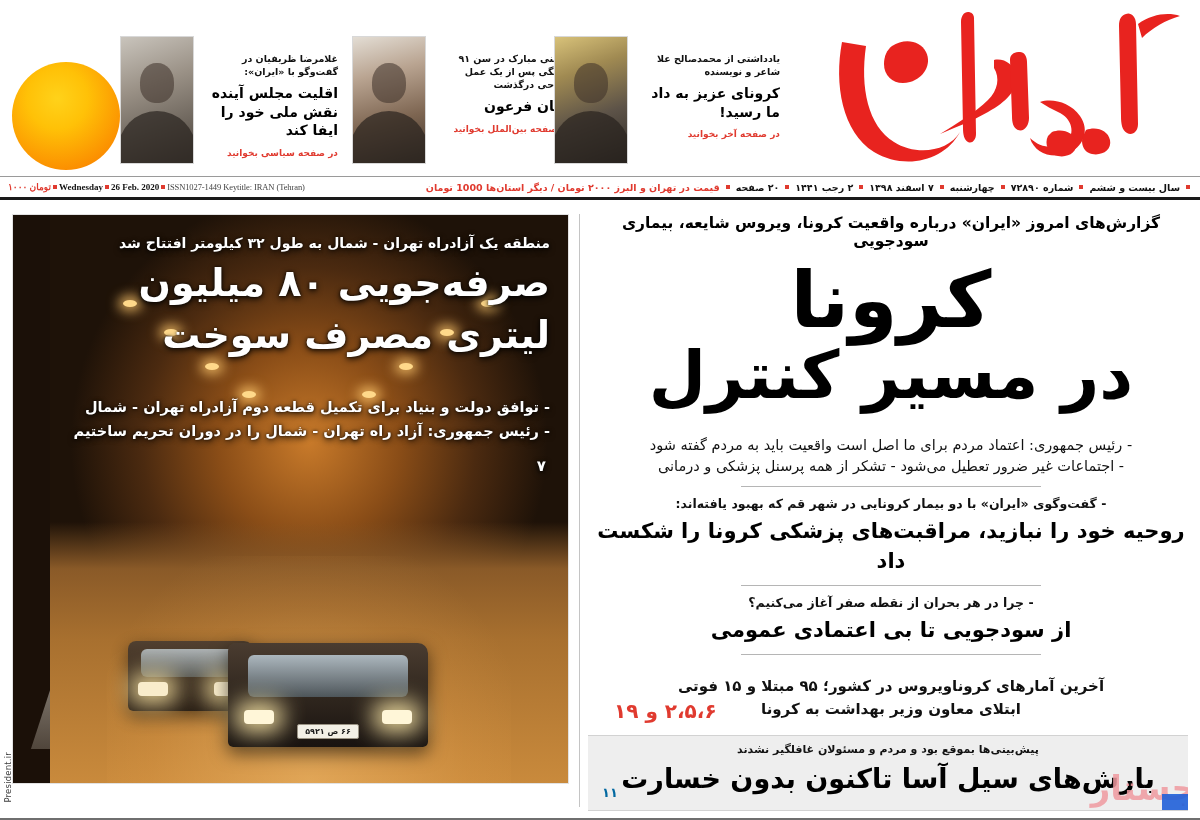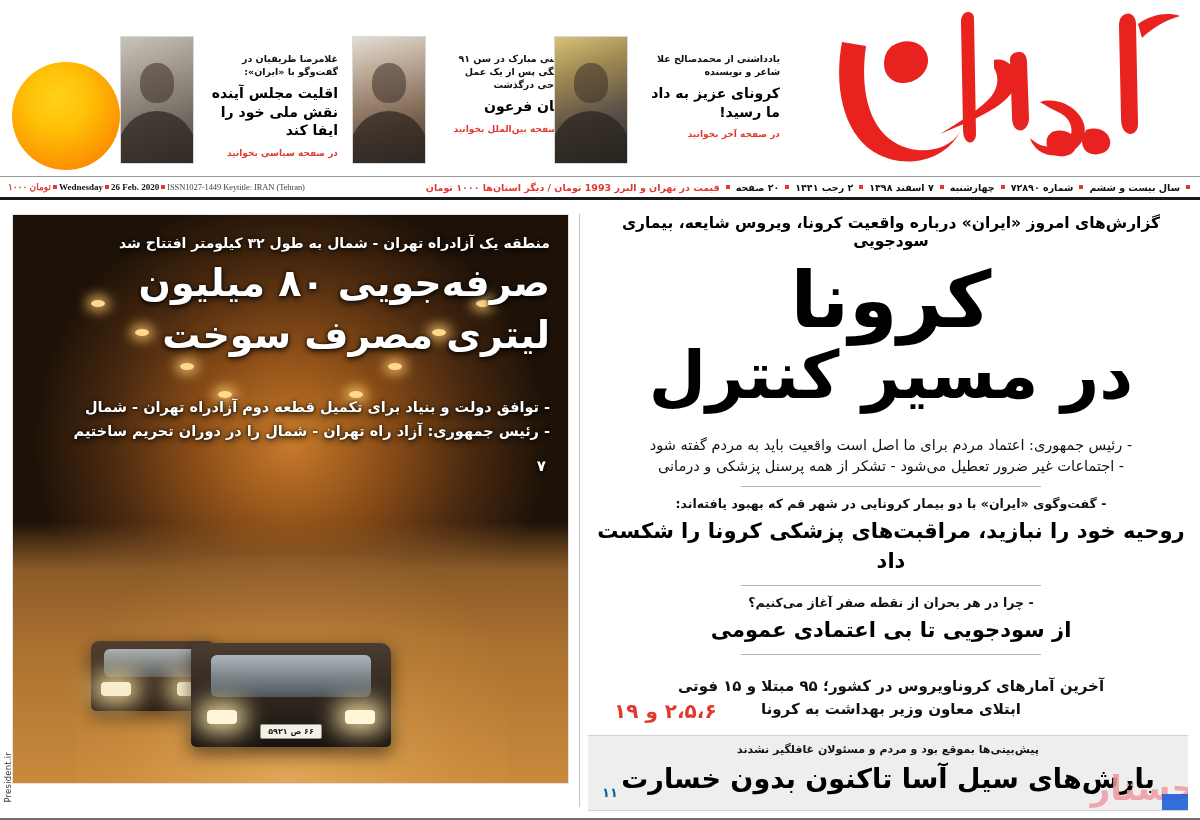--- a/index.html
+++ b/index.html
@@ -349,20 +349,21 @@
     border: 1px solid #e2e2e2;
   }
 
   
   .tunnel {
     position: absolute;
     inset: 0;
     background:
       radial-gradient(ellipse 46% 44% at 50% 40%, #c87a2a 0%, #8a4d17 38%, #4b2a10 70%, #1e1208 100%),
       linear-gradient(180deg, #2a1a0c 0%, #160d06 100%);
+    margin-left: 37px;
   }
   .tunnel-road {
     position: absolute;
     left: 0; right: 0; bottom: 0;
     height: 46%;
     background: linear-gradient(180deg, rgba(120,70,28,0.0) 0%, #8a5a28 18%, #a8702f 45%, #c98a3c 100%);
   }
   .road-shine {
     position: absolute;
     left: 50%;
@@ -577,21 +578,21 @@
       <span>شماره ۷۲۸۹۰</span>
       <span class="sq"></span>
       <span>چهارشنبه</span>
       <span class="sq"></span>
       <span>۷ اسفند ۱۳۹۸</span>
       <span class="sq"></span>
       <span>۲ رجب ۱۴۴۱</span>
       <span class="sq"></span>
       <span>۲۰ صفحه</span>
       <span class="sq"></span>
-      <span class="price-red">قیمت در تهران و البرز 1993 تومان / دیگر استان‌ها ۱۰۰۰ تومان</span>
+      <span class="price-red">قیمت در تهران و البرز ۲۰۰۰ تومان / دیگر استان‌ها 1000 تومان</span>
     </div>
     <div class="infobar-left">
       <span class="price-red">۱۰۰۰ تومان</span>
       <span class="sq"></span>
       <span class="en-date">Wednesday</span>
       <span class="sq"></span>
       <span class="en-date">26 Feb. 2020</span>
       <span class="sq"></span>
       <span class="issn">ISSN1027-1449 Keytitle: IRAN (Tehran)</span>
     </div>

